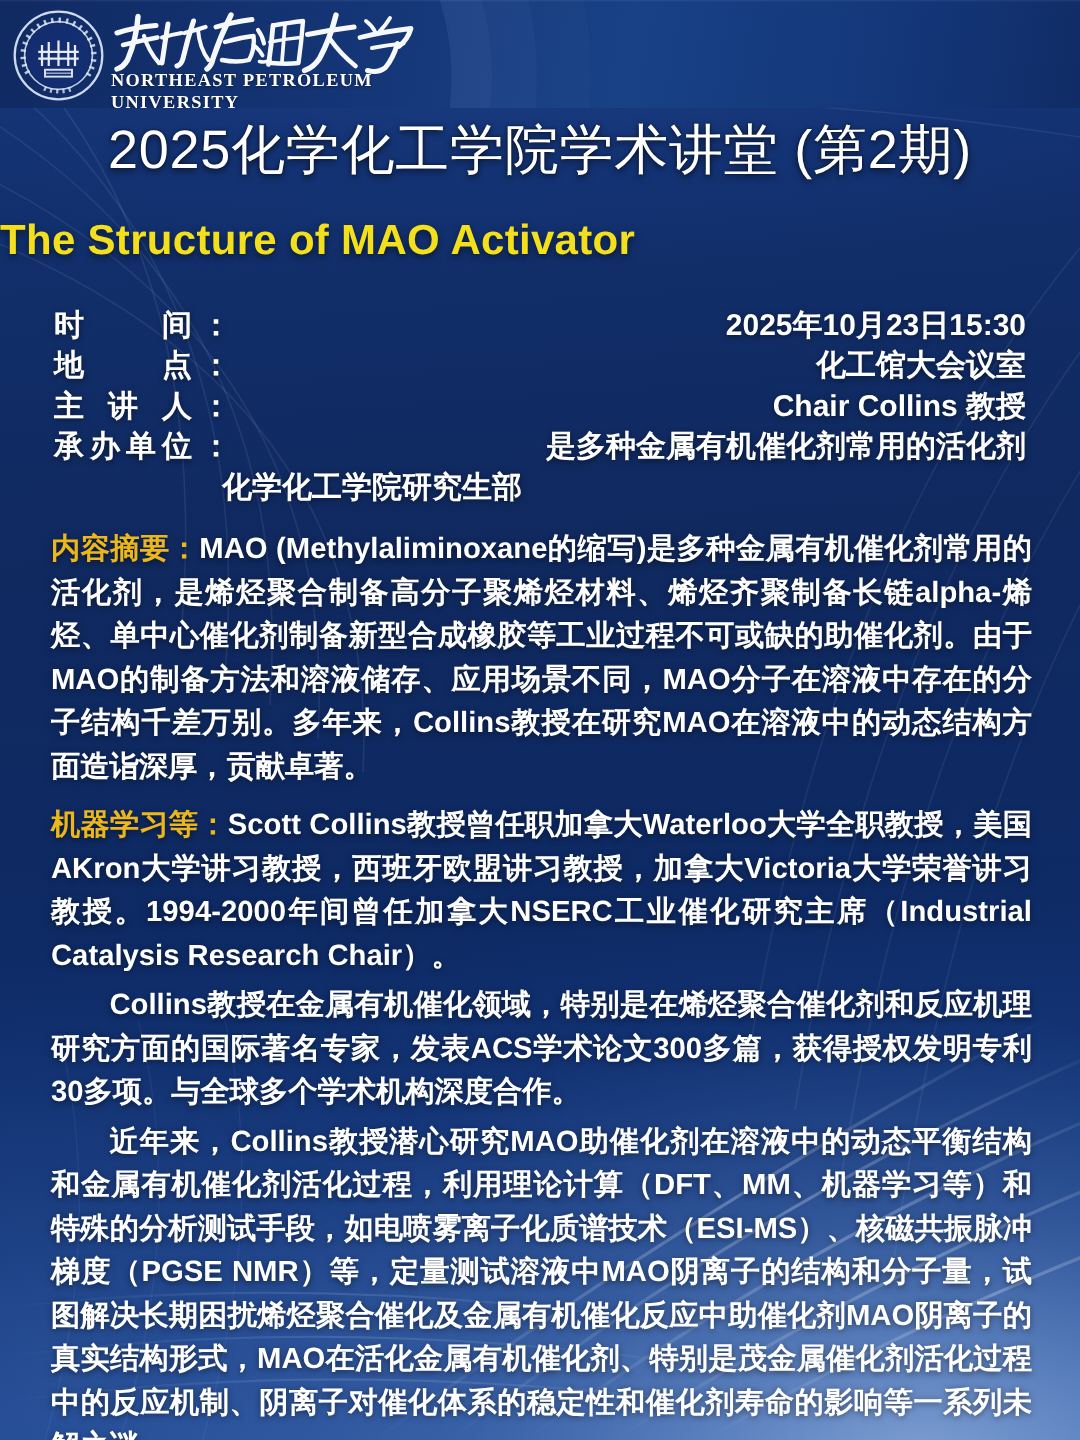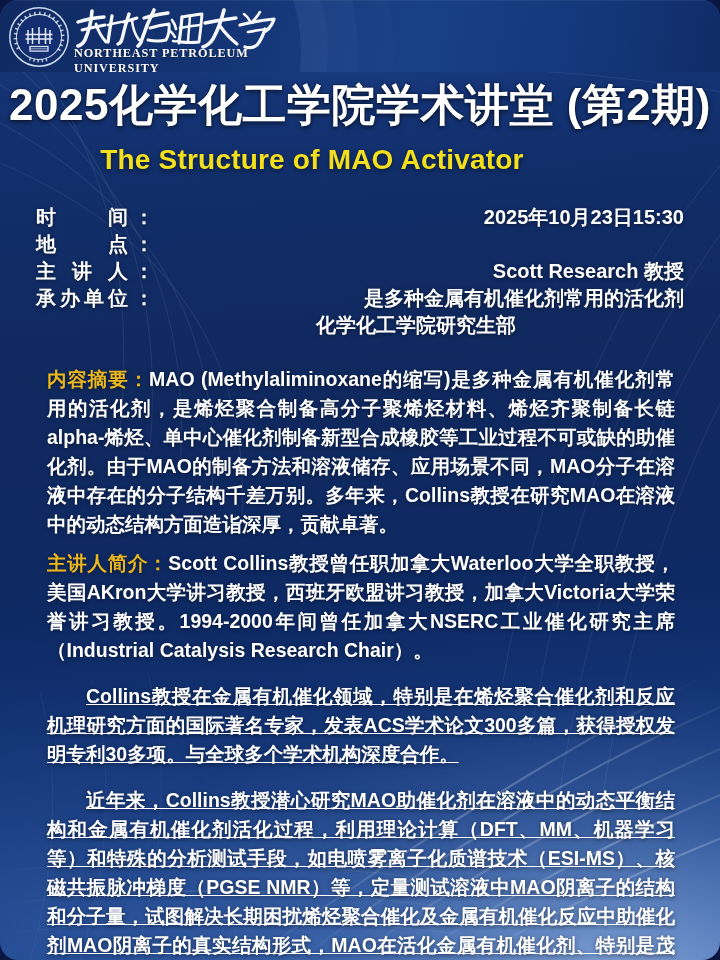--- a/index.html
+++ b/index.html
@@ -13,21 +13,20 @@
   #poster {
     position: relative;
     width: 720px;
     height: 960px;
     overflow: hidden;
     background:
       radial-gradient(ellipse 900px 520px at 86% 104%, rgba(150,185,235,0.50) 0%, rgba(120,160,220,0.22) 34%, rgba(60,100,180,0.04) 62%, rgba(0,0,0,0) 78%),
       radial-gradient(ellipse 620px 420px at 8% 96%, rgba(110,150,215,0.20) 0%, rgba(40,80,160,0.05) 55%, rgba(0,0,0,0) 75%),
       radial-gradient(ellipse 760px 300px at 50% -6%, rgba(45,90,175,0.55) 0%, rgba(25,60,140,0.25) 55%, rgba(0,0,0,0) 80%),
       linear-gradient(176deg, #163573 0%, #12306d 14%, #10295f 38%, #0e2a64 62%, #123579 82%, #1b4591 100%);
-    border-radius: 18px;
   }
 
   
   .fx {
     position: absolute;
     inset: 0;
     pointer-events: none;
   }
   .fx svg { display: block; width: 720px; height: 960px; }
 
@@ -72,31 +71,31 @@
   }
   .logotype svg { display: block; }
 
   
   .cn-title {
     position: absolute;
     left: 0; top: 76px;
     width: 720px;
     text-align: center;
     color: #ffffff;
-    font-size: 44px;
-    font-weight: bold;
+    font-size: 36px;
+    font-weight: normal;
     letter-spacing: 0.5px;
     text-shadow: 0 2px 5px rgba(0,0,0,0.55), 0 0 2px rgba(0,0,0,0.6);
     white-space: nowrap;
   }
   .en-title {
     position: absolute;
     left: 0; top: 144px;
     width: 624px;
-    text-align: center;
+    text-align: left;
     color: #f3df1c;
     font-size: 28px;
     font-weight: bold;
     letter-spacing: 0.2px;
     text-shadow: 0 2px 5px rgba(0,0,0,0.5);
     white-space: nowrap;
   }
 
   
   .info {
@@ -113,37 +112,37 @@
   .info-row { display: flex; align-items: flex-start; }
   .info-label {
     width: 112px;
     flex: 0 0 112px;
     display: flex;
     justify-content: space-between;
   }
   .info-label .lbl-chars { display: flex; justify-content: space-between; width: 92px; }
   .info-label .colon { width: 14px; text-align: right; }
   .info-val { flex: 1 1 auto; text-align: right; }
-  .info-val-cont { margin-left: 112px; text-align: center; }
+  .info-val-cont { margin-left: 112px; }
 
   
   .section {
     position: absolute;
     left: 30px;
     width: 662px;
     color: #ffffff;
     font-size: 19.5px;
     font-weight: bold;
     line-height: 29px;
     text-align: justify;
     text-justify: inter-ideograph;
     text-shadow: 0 1px 4px rgba(0,0,0,0.5);
   }
-  .section p { margin: 17px; }
-  .section p + p { text-indent: 2em; text-decoration: underline; }
+  .section p { margin: 4px; }
+  .section p + p { text-indent: 2em; }
   .sec-head {
     color: #ecb71c;
     text-shadow: 0 1px 4px rgba(0,0,0,0.55);
   }
   #abstract { top: 348px; }
   #bio { top: 532px; }
 </style>
 </head>
 <body>
 
@@ -381,32 +380,33 @@
     </div>
 
     <div class="info-row">
       <span class="info-label">
         <span class="lbl-chars">
             <span>地</span>
             <span>点</span>
           </span>
           <span class="colon">：</span>
       </span>
+      <span class="info-val">化工馆大会议室</span>
     </div>
 
     <div class="info-row">
       <span class="info-label">
         <span class="lbl-chars">
             <span>主</span>
             <span>讲</span>
             <span>人</span>
           </span>
           <span class="colon">：</span>
       </span>
-      <span class="info-val">Scott Research 教授</span>
+      <span class="info-val">Chair Collins 教授</span>
     </div>
 
     <div class="info-row">
       <span class="info-label">
         <span class="lbl-chars">
             <span>承</span>
             <span>办</span>
             <span>单</span>
             <span>位</span>
           </span>
@@ -415,18 +415,18 @@
       <span class="info-val">是多种金属有机催化剂常用的活化剂</span>
     </div>
     <div class="info-val-cont">化学化工学院研究生部</div>
   </div>
 
   <div class="section" id="abstract">
     <p><span class="sec-head">内容摘要：</span><span>MAO (Methylaliminoxane的缩写)是多种金属有机催化剂常用的活化剂，是烯烃聚合制备高分子聚烯烃材料、烯烃齐聚制备长链alpha-烯烃、单中心催化剂制备新型合成橡胶等工业过程不可或缺的助催化剂。由于MAO的制备方法和溶液储存、应用场景不同，MAO分子在溶液中存在的分子结构千差万别。多年来，Collins教授在研究MAO在溶液中的动态结构方面造诣深厚，贡献卓著。</span></p>
   </div>
 
   <div class="section" id="bio">
-    <p><span class="sec-head">主讲人简介：</span><span>Scott  Collins教授曾任职加拿大Waterloo大学全职教授，美国AKron大学讲习教授，西班牙欧盟讲习教授，加拿大Victoria大学荣誉讲习教授。1994-2000年间曾任加拿大NSERC工业催化研究主席（Industrial Catalysis Research Chair）。</span></p>
+    <p><span class="sec-head">机器学习等：</span><span>Scott  Collins教授曾任职加拿大Waterloo大学全职教授，美国AKron大学讲习教授，西班牙欧盟讲习教授，加拿大Victoria大学荣誉讲习教授。1994-2000年间曾任加拿大NSERC工业催化研究主席（Industrial Catalysis Research Chair）。</span></p>
     <p>Collins教授在金属有机催化领域，特别是在烯烃聚合催化剂和反应机理研究方面的国际著名专家，发表ACS学术论文300多篇，获得授权发明专利30多项。与全球多个学术机构深度合作。</p>
     <p>近年来，Collins教授潜心研究MAO助催化剂在溶液中的动态平衡结构和金属有机催化剂活化过程，利用理论计算（DFT、MM、机器学习等）和特殊的分析测试手段，如电喷雾离子化质谱技术（ESI-MS）、核磁共振脉冲梯度（PGSE NMR）等，定量测试溶液中MAO阴离子的结构和分子量，试图解决长期困扰烯烃聚合催化及金属有机催化反应中助催化剂MAO阴离子的真实结构形式，MAO在活化金属有机催化剂、特别是茂金属催化剂活化过程中的反应机制、阴离子对催化体系的稳定性和催化剂寿命的影响等一系列未解之谜。</p>
   </div>
 
 </div>
 
 </body></html>

